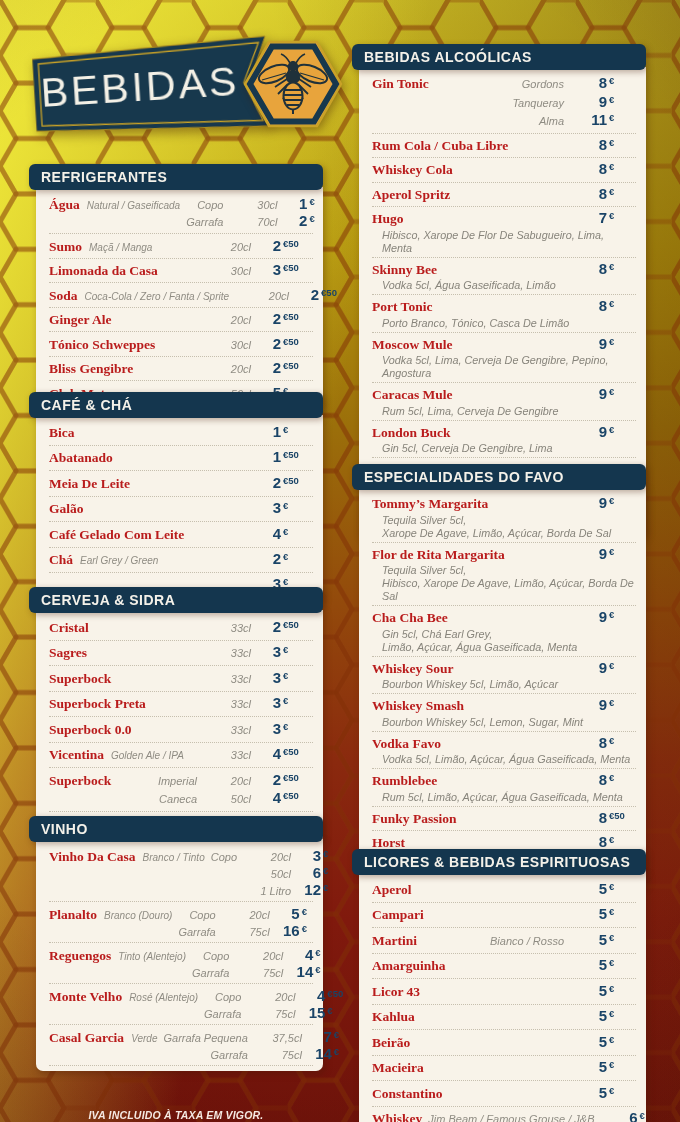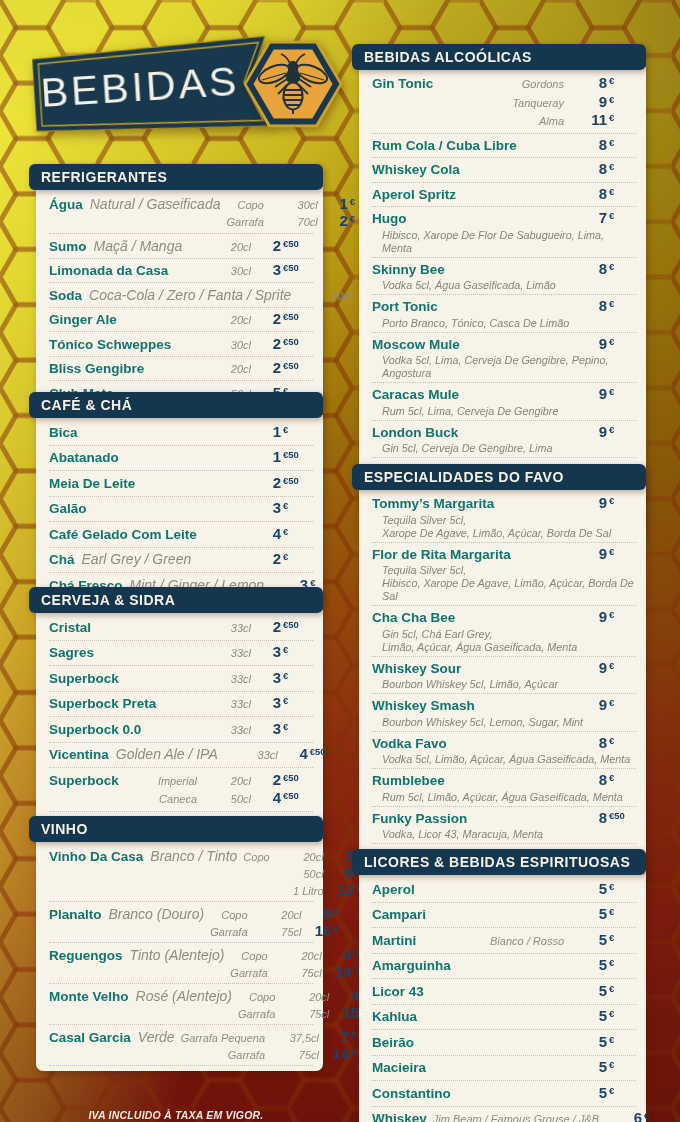--- a/index.html
+++ b/index.html
@@ -26,22 +26,22 @@
   .card{position:absolute;width:294px;z-index:3;}
   .card.left{left:29px;}
   .card.right{left:352px;}
   .card-header{background:#14364e;color:#f4f1e9;font-weight:700;font-size:14px;letter-spacing:.5px;
     padding:5px 12px;border-radius:6px;position:relative;z-index:2;box-shadow:2px 2px 6px rgba(70,25,5,.35);}
   .card-body{background:#f8f3e9;margin-left:7px;margin-top:-3px;padding:5px 10px 5px 13px;
     border-radius:0 0 7px 7px;box-shadow:2px 3px 7px rgba(70,25,5,.35);position:relative;z-index:1;}
   .row{padding:2.5px 0;border-bottom:1px dotted #c6bfae;}
   .row-top{display:flex;align-items:baseline;}
   .row-left{flex:0 1 auto;padding-right:6px;white-space:nowrap;}
-  .item-name{font-weight:700;color:#0f766e;font-size:13.5px;line-height:17px;}
-  .item-variant{font-style:italic;color:#8f8c83;font-size:14px;margin-left:7px;}
+  .item-name{font-weight:700;color:#b91c1c;font-size:13.5px;line-height:17px;font-family:Liberation Serif, serif;}
+  .item-variant{font-style:italic;color:#8f8c83;font-size:10px;margin-left:7px;}
   .row-right{flex:1;display:flex;flex-direction:column;}
   .price-line{display:flex;align-items:baseline;line-height:16.5px;}
   .line-label{flex:1;text-align:right;font-style:italic;color:#8f8c83;font-size:11px;padding-right:8px;white-space:nowrap;}
   .card.right .line-label{padding-right:16px;}
   .line-size{width:46px;text-align:right;font-style:italic;color:#8f8c83;font-size:11px;white-space:nowrap;}
   .line-price{width:56px;margin-left:6px;white-space:nowrap;}
   .card.right .line-price{width:50px;}
   .pnum{display:inline-block;min-width:24px;text-align:right;font-weight:700;font-size:15px;color:#1a4467;}
   .card.right .pnum{min-width:21px;}
   .psym,.pcents{font-size:9.5px;font-weight:700;color:#1a4467;position:relative;top:-4px;}
@@ -272,21 +272,20 @@
             <div class="row-right">
               <div class="price-line">
                 <span class="line-label"></span>
                 <span class="line-price"><span class="pnum">2</span><span class="psym">€</span></span>
               </div>
             </div>
           </div>
         </div>
         <div class="row">
           <div class="row-top">
-            <div class="row-left"><span class="item-name">Chá Fresco</span><span class="item-variant">Mint / Ginger / Lemon</span></div>
             <div class="row-right">
               <div class="price-line">
                 <span class="line-label"></span>
                 <span class="line-price"><span class="pnum">3</span><span class="psym">€</span></span>
               </div>
             </div>
           </div>
         </div>
       </div>
     </section>
@@ -737,21 +736,20 @@
         <div class="row">
           <div class="row-top">
             <div class="row-left"><span class="item-name">Funky Passion</span></div>
             <div class="row-right">
               <div class="price-line">
                 <span class="line-label"></span>
                 <span class="line-price"><span class="pnum">8</span><span class="psym">€</span><span class="pcents">50</span></span>
               </div>
             </div>
           </div>
-          <div class="desc-line">Vodka, Licor 43, Maracuja, Menta</div>
         </div>
         <div class="row">
           <div class="row-top">
             <div class="row-left"><span class="item-name">Horst</span></div>
             <div class="row-right">
               <div class="price-line">
                 <span class="line-label"></span>
                 <span class="line-price"><span class="pnum">8</span><span class="psym">€</span></span>
               </div>
             </div>

